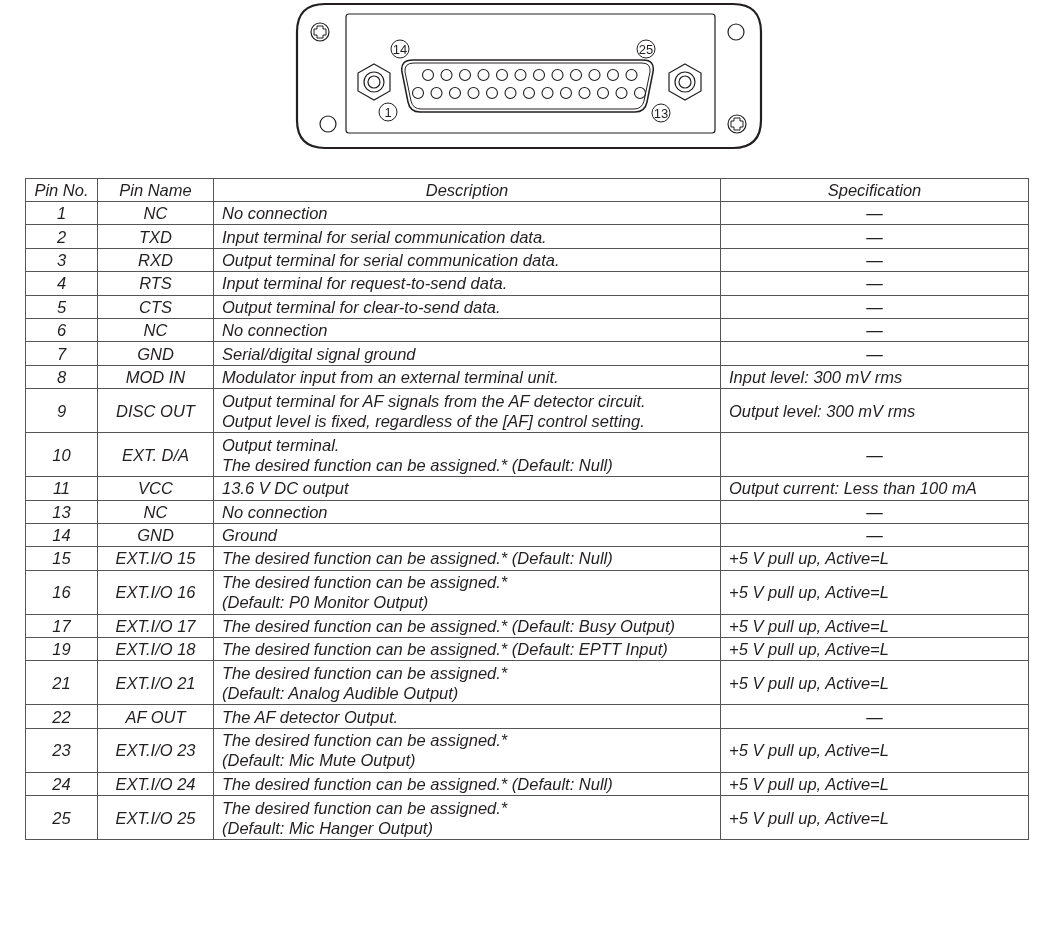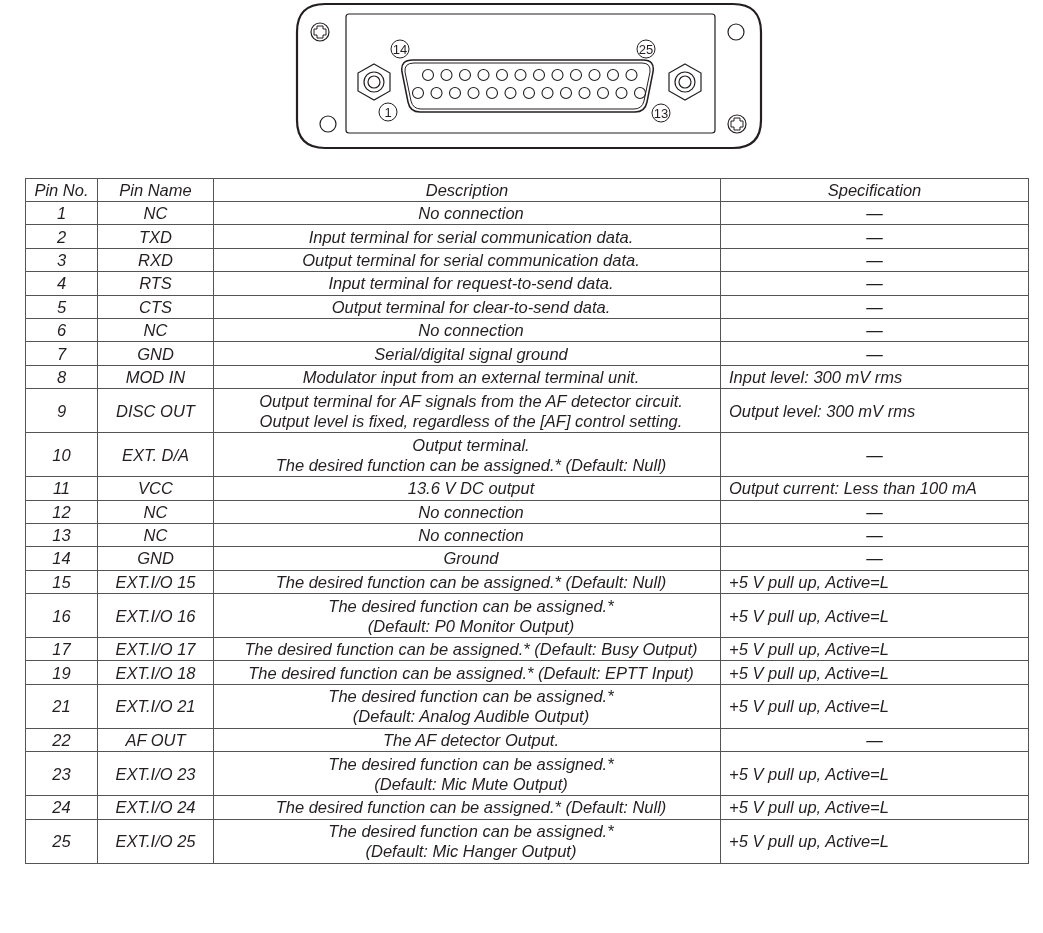--- a/index.html
+++ b/index.html
@@ -10,21 +10,21 @@
   .pin-label { font-family: "Liberation Sans", sans-serif; font-size: 13px; fill: #231f20; }
   table.pins { position: absolute; left: 25px; top: 178px; width: 1003px;
                border-collapse: collapse; table-layout: fixed; font-size: 16.5px; line-height: 20px; font-style: italic; }
   table.pins th, table.pins td { border: 1.5px solid #555; padding: 0 0 0 8px; vertical-align: middle;
                font-weight: normal; white-space: nowrap; overflow: hidden; }
   table.pins th { text-align: center; padding: 0; height: 22px; }
   table.pins td.c-no, table.pins td.c-name { text-align: center; padding: 0; }
   table.pins td.c-spec.dash { text-align: center; padding: 0; }
   table.pins tr.single td { height: 22.4px; }
   table.pins tr.double td { height: 43px; }
-  table.pins td.c-desc { padding-left: 8px; text-align: center; }
+  table.pins td.c-desc { padding-left: 8px; }
   .line { display: block; }
 </style>
 </head>
 <body>
 
 <div class="diagram">
   <svg viewBox="0 0 468 148" xmlns="http://www.w3.org/2000/svg">
 
     <path d="M 30 2 L 438 2 Q 466 2 466 30 L 466 118 Q 466 146 438 146 L 30 146 Q 2 146 2 118 L 2 30 Q 2 2 30 2 Z" fill="#fff" stroke="#231f20" stroke-width="2.2"></path>
 
@@ -206,28 +206,20 @@
       </tr>
       <tr class="single">
         <td class="c-no">11</td>
         <td class="c-name">VCC</td>
         <td class="c-desc">
           <span class="line">13.6 V DC output</span>
         </td>
         <td class="c-spec">Output current: Less than 100 mA</td>
       </tr>
       <tr class="single">
-        <td class="c-no">12</td>
-        <td class="c-name">NC</td>
-        <td class="c-desc">
-          <span class="line">No connection</span>
-        </td>
-        <td class="c-spec dash">—</td>
-      </tr>
-      <tr class="single">
         <td class="c-no">13</td>
         <td class="c-name">NC</td>
         <td class="c-desc">
           <span class="line">No connection</span>
         </td>
         <td class="c-spec dash">—</td>
       </tr>
       <tr class="single">
         <td class="c-no">14</td>
         <td class="c-name">GND</td>

